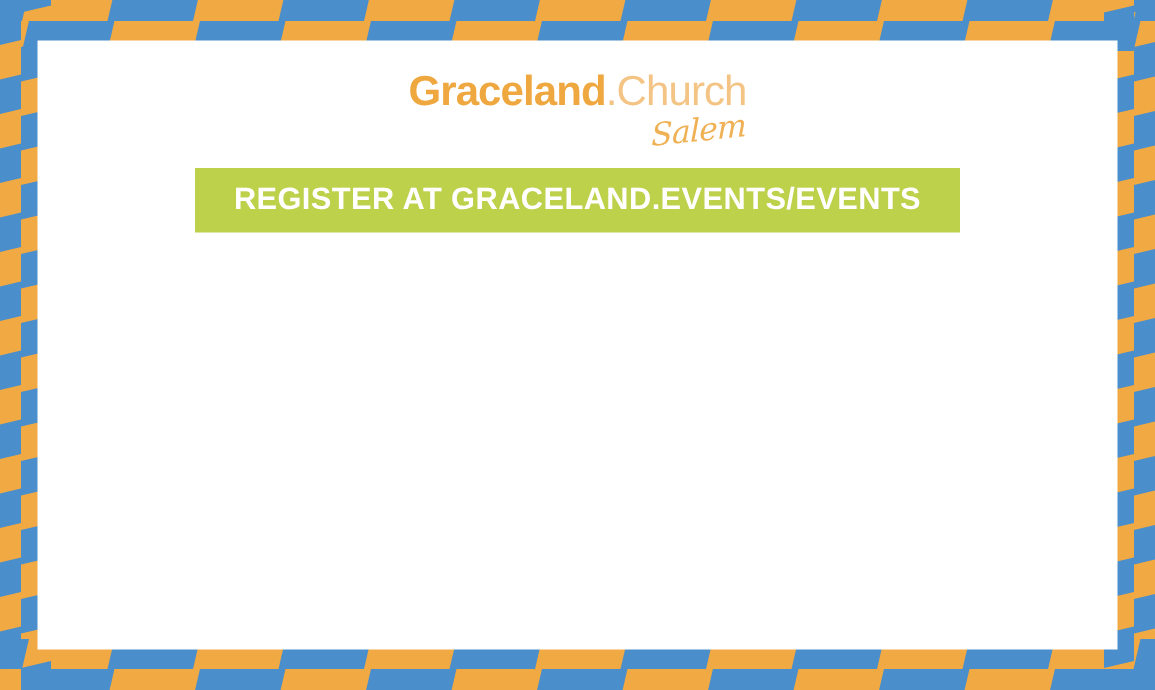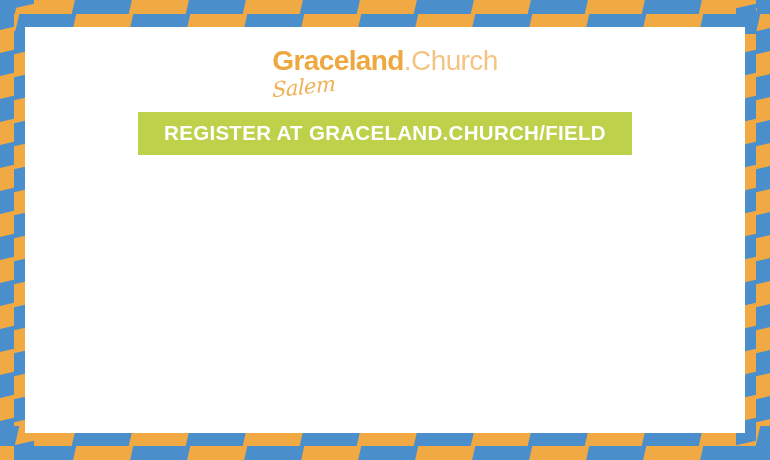--- a/index.html
+++ b/index.html
@@ -57,21 +57,21 @@
     background: #ffffff;
     z-index: 5;
     display: flex;
     flex-direction: column;
     align-items: center;
   }
 
   
   .logo {
     margin-top: 20px;
-    text-align: left;
+    text-align: right;
     line-height: 1;
     user-select: none;
   }
   .logo-wordmark {
     font-size: 28px;
     letter-spacing: -0.6px;
     white-space: nowrap;
   }
   .logo-brand {
     font-weight: bold;
@@ -227,16 +227,16 @@
       <div class="logo-wordmark">
         <span class="logo-brand">Graceland</span><span class="logo-tld">.Church</span>
       </div>
       <div>
         <span class="logo-script">Salem</span>
       </div>
     </div>
 
 
 
-    <div class="cta-bar">REGISTER AT GRACELAND.CHURCH/FIELD</div>
+    <div class="cta-bar">REGISTER AT GRACELAND.EVENTS/EVENTS</div>
 
   </div>
 </div>
 
 </body></html>

